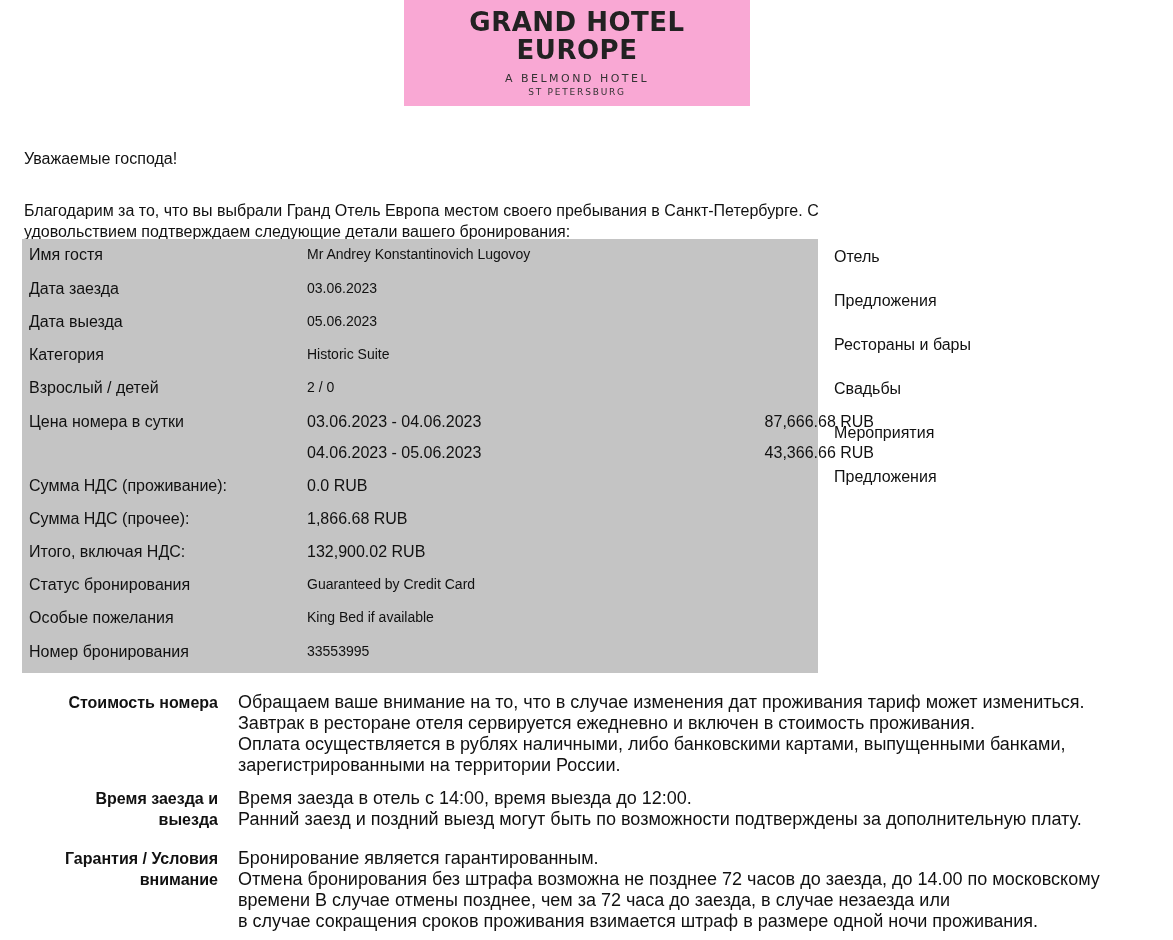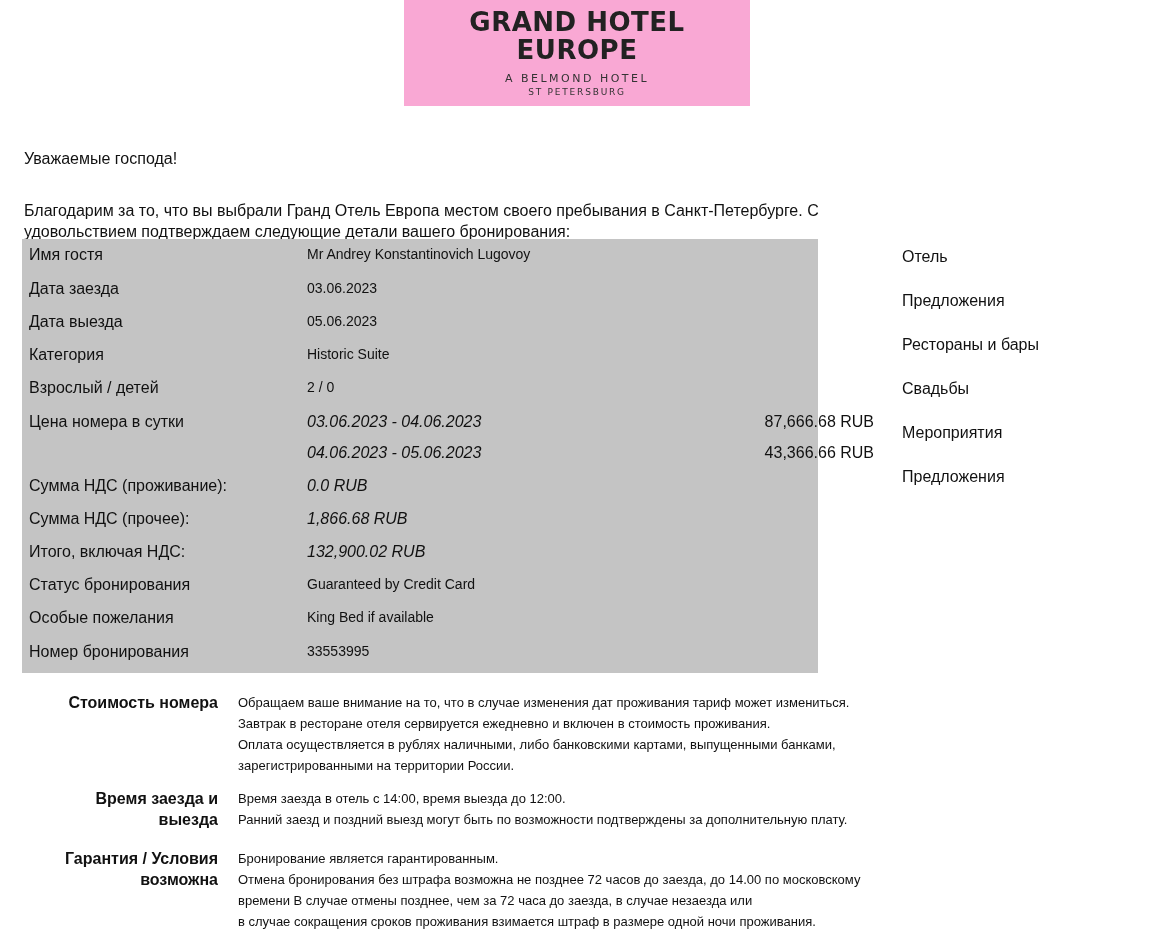--- a/index.html
+++ b/index.html
@@ -21,33 +21,33 @@
     .greeting { position: absolute; left: 24px; top: 150px; font-size: 16px; }
     .intro { position: absolute; left: 24px; top: 180px; width: 800px; font-size: 16px; line-height: 21px; margin-top: 20px; }
 
     .details {
       position: absolute; left: 22px; top: 239px; width: 796px; height: 434px;
       background: #c4c4c4;
     }
     .row { position: absolute; left: 0; width: 878px; height: 30px; }
     .lbl { position: absolute; left: 7px; top: 0; font-size: 16px; }
     .val { position: absolute; left: 285px; top: 0; font-size: 14px; }
-    .val.sm { font-size: 16px; font-style: italic; }
+    .val.sm { font-size: 16px; }
     .amt { position: absolute; right: 26px; top: 0; font-size: 16px; text-align: right; }
 
-    .nav { position: absolute; left: 902px; top: 248px; }
+    .nav { position: absolute; left: 834px; top: 248px; }
     .nav-item { display: block; font-size: 16px; height: 44px; cursor: pointer; color: #111; }
 
     .terms { position: absolute; left: 24px; top: 692px; width: 1120px; }
     .term { position: relative; width: 1120px; }
     .term-title {
       position: absolute; left: 0; top: 0; width: 194px; text-align: right;
       font-weight: bold; font-size: 16px; line-height: 21px;
     }
-    .term-body { margin-left: 214px; font-size: 13px; line-height: 21px; }
+    .term-body { margin-left: 214px; font-size: 18px; line-height: 21px; }
     .term-body div { white-space: nowrap; }
   </style>
 </head>
 <body>
 
 <div class="logo-box">
   <div class="logo-line1">GRAND HOTEL</div>
   <div class="logo-line2">EUROPE</div>
   <div class="logo-sub1">A BELMOND HOTEL</div>
   <div class="logo-sub2">ST PETERSBURG</div>
@@ -139,21 +139,21 @@
       <div>выезда</div>
     </div>
     <div class="term-body">
       <div>Время заезда в отель с 14:00, время выезда до 12:00.</div>
       <div>Ранний заезд и поздний выезд могут быть по возможности подтверждены за дополнительную плату.</div>
     </div>
   </div>
   <div class="term" style="height:90px;">
     <div class="term-title">
       <div>Гарантия / Условия</div>
-      <div>возможна</div>
+      <div>внимание</div>
     </div>
     <div class="term-body">
       <div>Бронирование является гарантированным.</div>
       <div>Отмена бронирования без штрафа возможна не позднее 72 часов до заезда, до 14.00 по московскому</div>
       <div>времени В случае отмены позднее, чем за 72 часа до заезда, в случае незаезда или</div>
       <div>в случае сокращения сроков проживания взимается штраф в размере одной ночи проживания.</div>
     </div>
   </div>
 </div>
 

